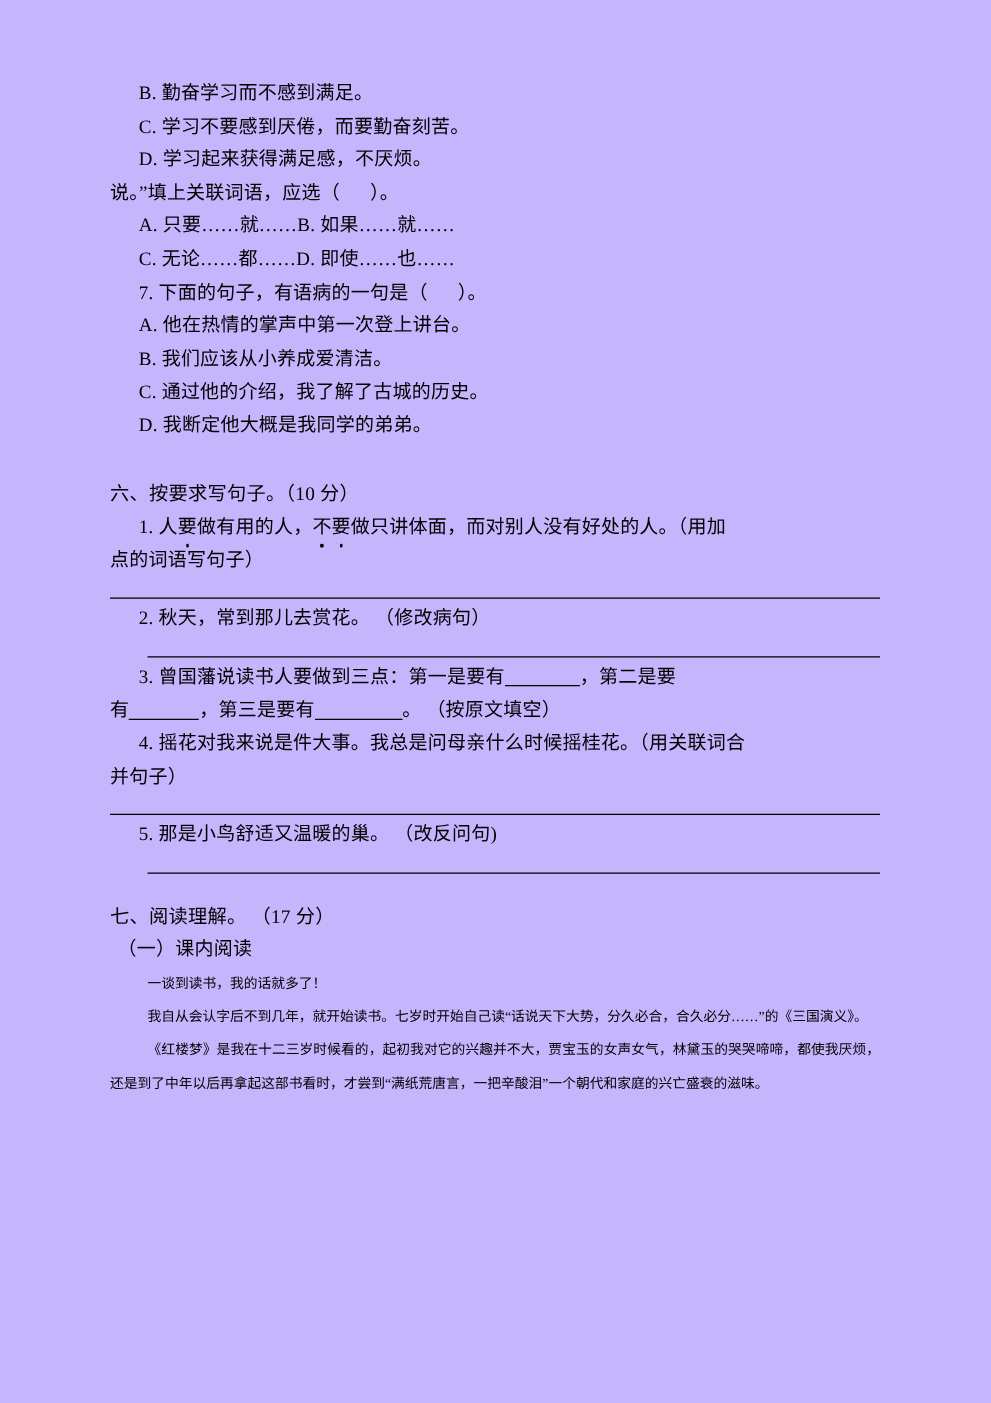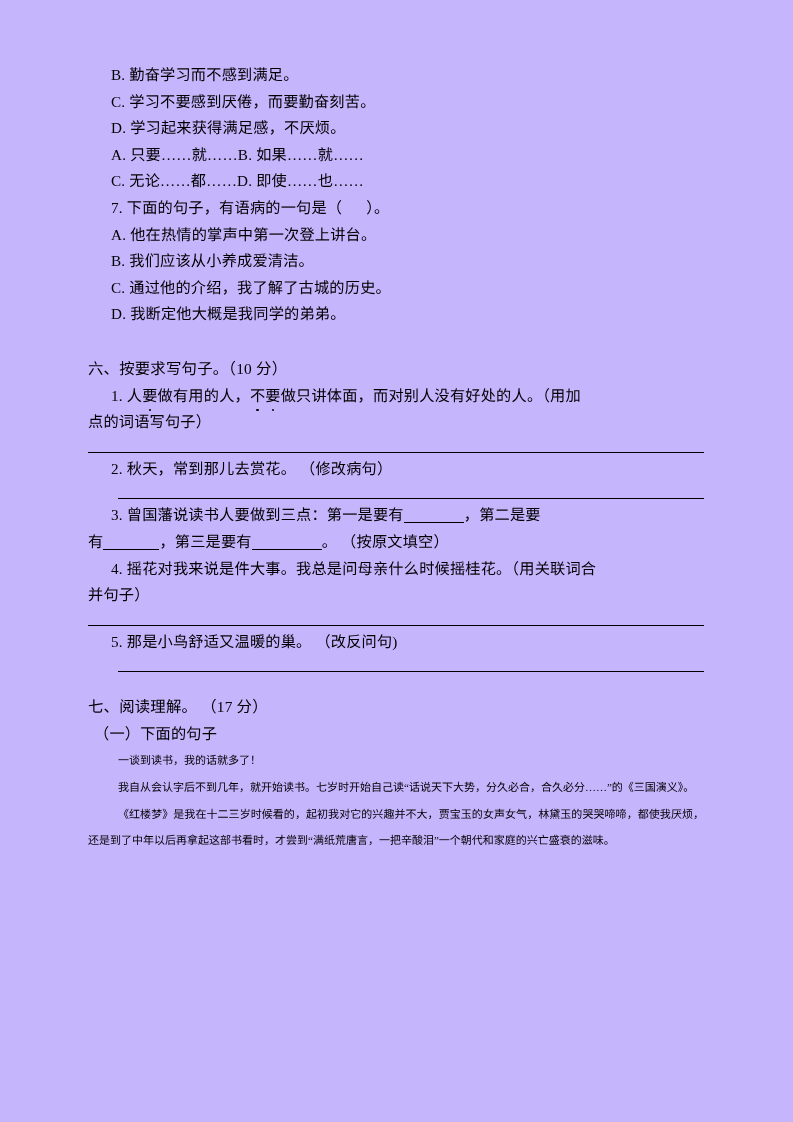--- a/index.html
+++ b/index.html
@@ -112,20 +112,21 @@
 </head>
 <body>
 
 <div class="page">
   <div class="content">
 
     <div class="line opt">B. 勤奋学习而不感到满足。</div>
     <div class="line opt">C. 学习不要感到厌倦，而要勤奋刻苦。</div>
     <div class="line opt">D. 学习起来获得满足感，不厌烦。</div>
 
+    <div class="line hang">说。”填上关联词语，应选（      ）。</div>
     <div class="line opt">A. 只要……就……B. 如果……就……</div>
     <div class="line opt">C. 无论……都……D. 即使……也……</div>
 
     <div class="line qnum">7. 下面的句子，有语病的一句是（      ）。</div>
     <div class="line opt">A. 他在热情的掌声中第一次登上讲台。</div>
     <div class="line opt">B. 我们应该从小养成爱清洁。</div>
     <div class="line opt">C. 通过他的介绍，我了解了古城的历史。</div>
     <div class="line opt">D. 我断定他大概是我同学的弟弟。</div>
 
     <div class="gap-m"></div>
@@ -155,20 +156,20 @@
     <div class="ansline full"></div>
     <div class="gap-s"></div>
 
     <div class="line qnum">5. 那是小鸟舒适又温暖的巢。 （改反问句)</div>
 
     <div class="gap-l"></div>
     <div class="ansline ind"></div>
     <div class="gap-s"></div>
 
     <div class="line sect-head">七、阅读理解。 （17 分）</div>
-    <div class="line para-sub">（一）下面的句子</div>
+    <div class="line para-sub">（一）课内阅读</div>
 
     <div class="para">一谈到读书，我的话就多了！</div>
     <div class="para">我自从会认字后不到几年，就开始读书。七岁时开始自己读“话说天下大势，分久必合，合久必分……”的《三国演义》。</div>
     <div class="para">《红楼梦》是我在十二三岁时候看的，起初我对它的兴趣并不大，贾宝玉的女声女气，林黛玉的哭哭啼啼，都使我厌烦，还是到了中年以后再拿起这部书看时，才尝到“满纸荒唐言，一把辛酸泪”一个朝代和家庭的兴亡盛衰的滋味。</div>
 
   </div>
 </div>
 
 </body></html>

